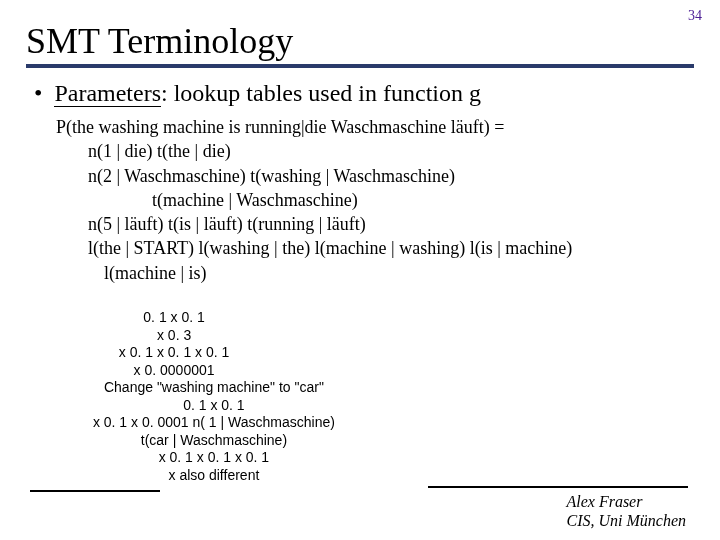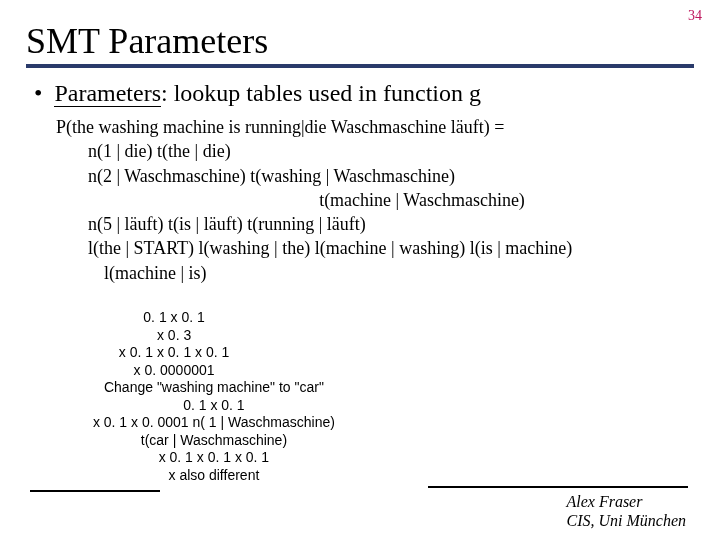--- a/index.html
+++ b/index.html
@@ -9,21 +9,21 @@
     background: #fff;
     font-family: "Times New Roman", Times, serif;
     position: relative;
     overflow: hidden;
   }
   .page-num {
     position: absolute;
     top: 8px;
     right: 18px;
     font-size: 14px;
-    color: #be185d;
+    color: #4c1d95;
   }
   .title-wrap {
     margin: 20px 26px 0 26px;
   }
   .title {
     font-size: 36px;
     font-weight: normal;
     color: #000;
     padding-bottom: 2px;
   }
@@ -42,21 +42,21 @@
   }
   .param-label {
     border-bottom: 1px solid #000;
   }
   .equations {
     font-size: 18px;
     line-height: 1.35;
     margin-left: 28px;
   }
   .eq-indent-1 { margin-left: 32px; }
-  .eq-indent-2 { margin-left: 96px; text-align: center; }
+  .eq-indent-2 { margin-left: 96px; }
   .columns {
     display: flex;
     margin-top: 24px;
     font-family: Liberation Sans, sans-serif;
     font-size: 14px;
     line-height: 1.25;
     flex-direction: column;
   }
   .col-left {
     width: 44%;
@@ -90,21 +90,21 @@
     text-align: left;
     line-height: 1.2;
   }
 </style>
 </head>
 <body>
 
 <div class="page-num">34</div>
 
 <div class="title-wrap">
-  <div class="title">SMT Parameters</div>
+  <div class="title">SMT Terminology</div>
 </div>
 
 <div class="body-area">
 
   <div class="bullet-row">
     <span class="bullet">•</span>
     <span class="param-label">Parameters</span><span>: lookup tables used in function g</span>
   </div>
 
   <div class="equations">

